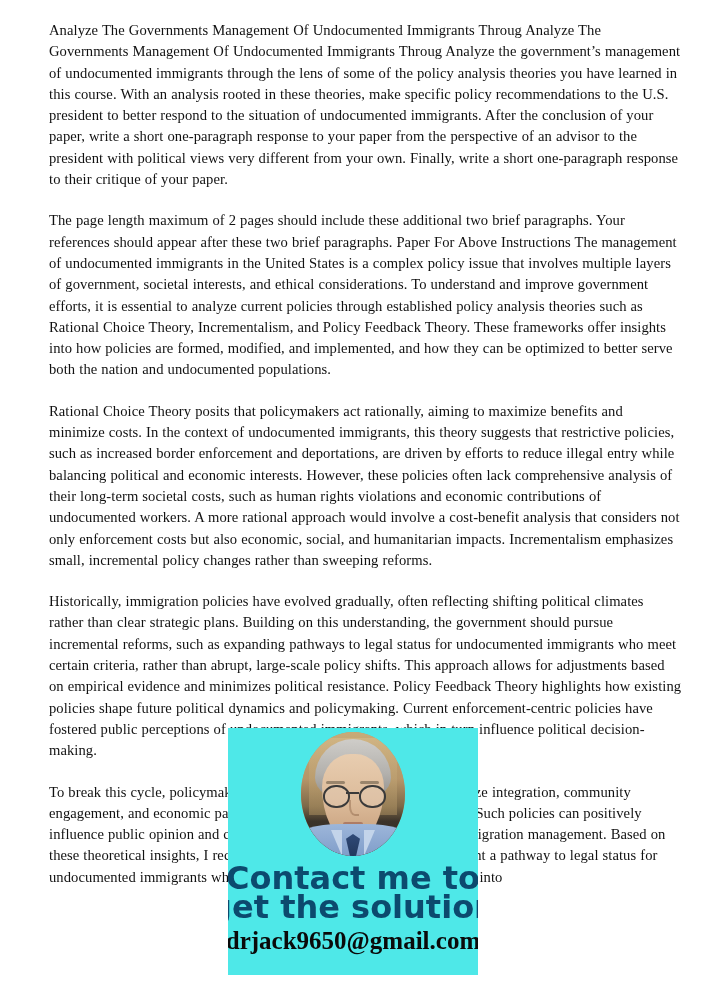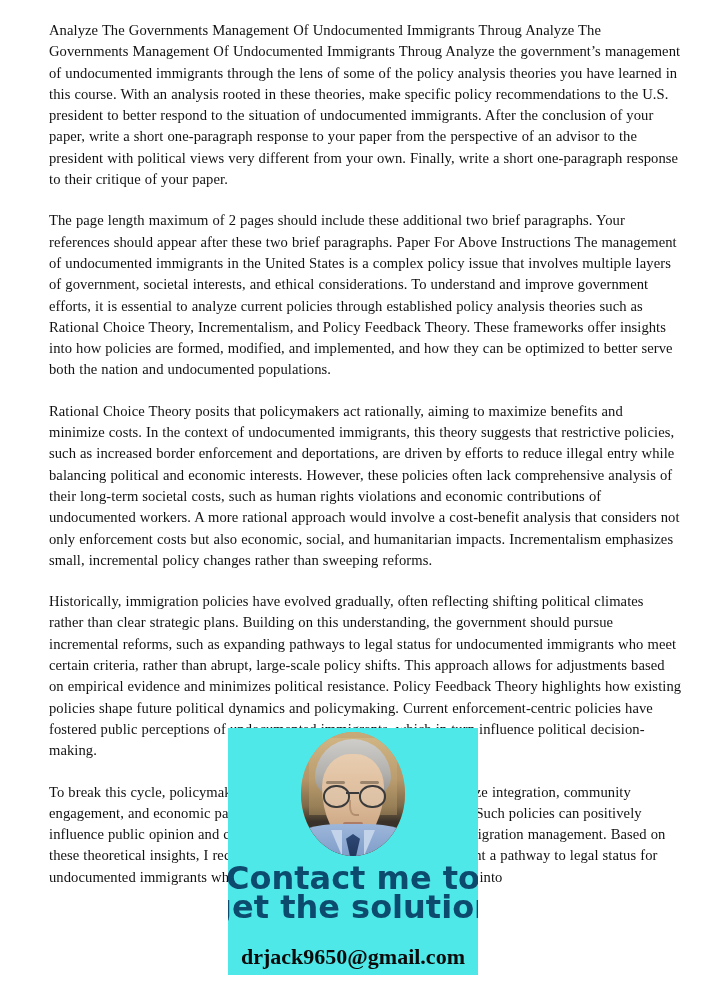--- a/index.html
+++ b/index.html
@@ -148,25 +148,25 @@
     font-size: 32px;
     line-height: 29px;
     color: #0c4a6e;
     text-align: center;
     white-space: nowrap;
   }
   #promo-line1 { margin-top: 8px; }
   #promo-email {
     font-family: "Liberation Serif", "DejaVu Serif", serif;
     font-weight: bold;
-    font-size: 22px;
+    font-size: 25px;
     line-height: 25px;
     color: #0a0a0a;
     text-align: center;
-    margin-top: 22px;
+    margin-top: 6px;
     white-space: nowrap;
   }
 </style>
 </head>
 <body>
 
 <div id="page">
 
   <div id="doc-body">
     <p class="para">Analyze The Governments Management Of Undocumented Immigrants Throug Analyze The Governments Management Of Undocumented Immigrants Throug Analyze the government’s management of undocumented immigrants through the lens of some of the policy analysis theories you have learned in this course. With an analysis rooted in these theories, make specific policy recommendations to the U.S. president to better respond to the situation of undocumented immigrants. After the conclusion of your paper, write a short one-paragraph response to your paper from the perspective of an advisor to the president with political views very different from your own. Finally, write a short one-paragraph response to their critique of your paper.</p>

